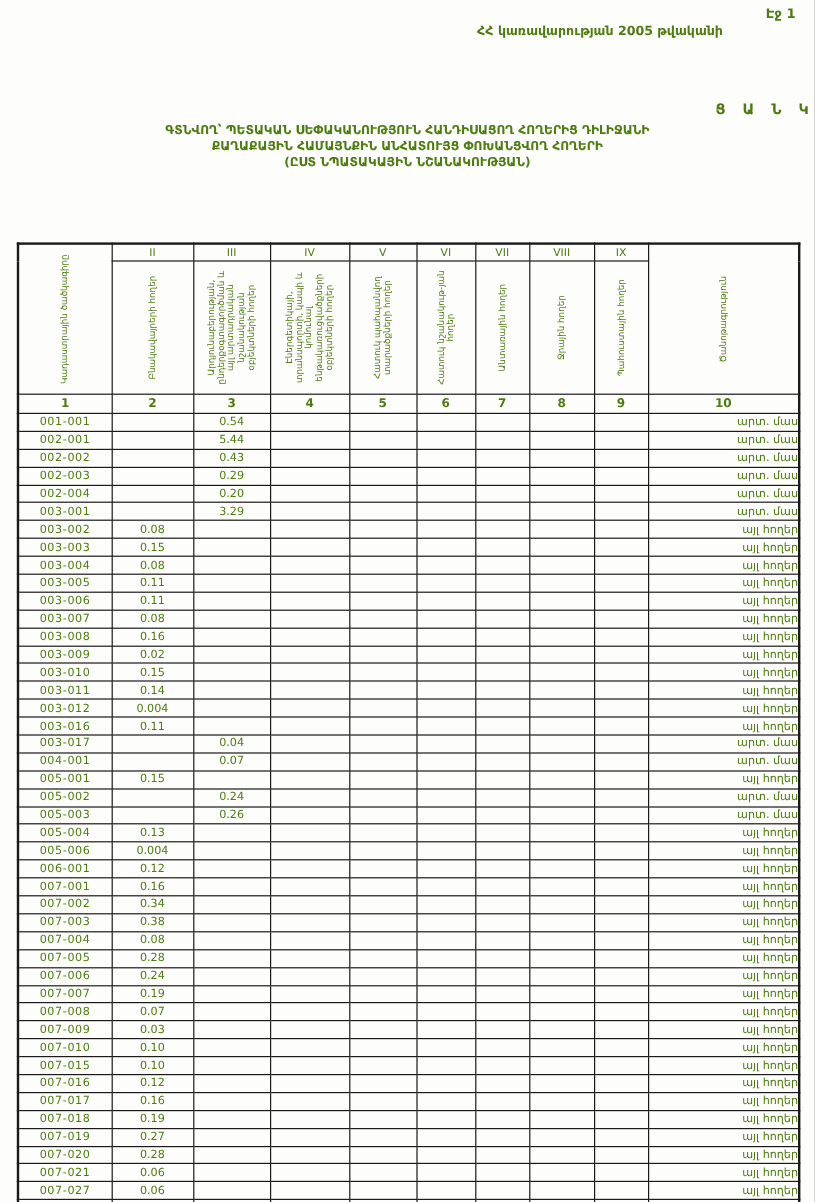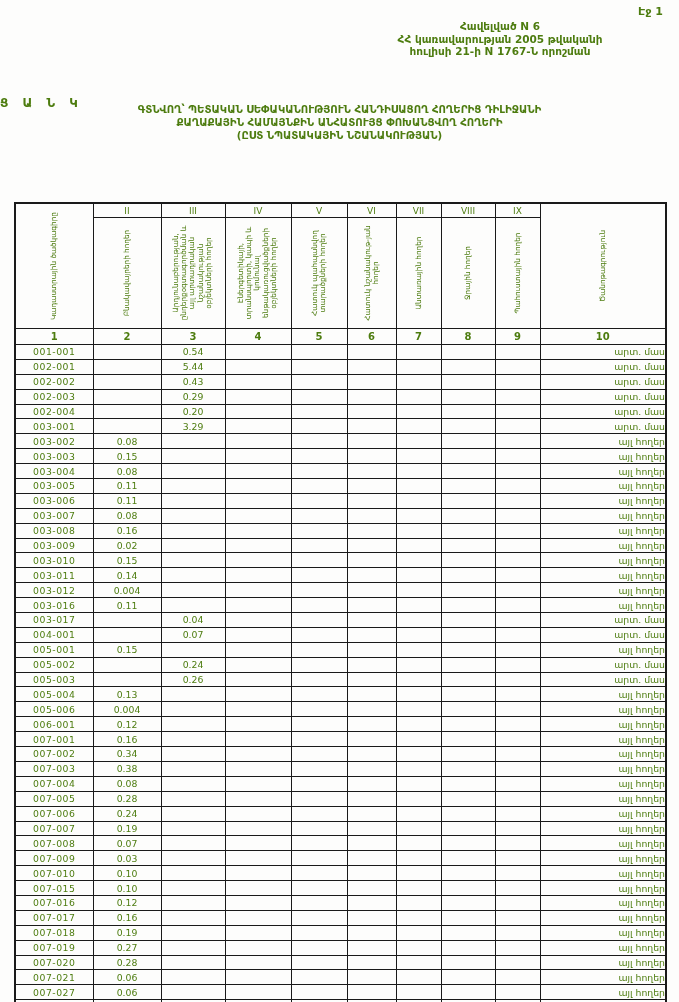--- a/index.html
+++ b/index.html
@@ -14,22 +14,22 @@
   }
   .page-num {
     position:absolute; top:5px; right:16px;
     font-size:11px; font-weight:bold;
   }
   .appendix {
     position:absolute; top:20px; left:340px; width:320px;
     text-align:center; font-size:10.5px; font-weight:bold; line-height:12.5px;
   }
   .doc-title {
-    position:absolute; top:96px; left:0; width:100%;
-    text-align:left; font-size:12px; font-weight:bold; letter-spacing:5px;
+    position:absolute; top:84px; left:0; width:100%;
+    text-align:right; font-size:12px; font-weight:bold; letter-spacing:5px;
   }
   .doc-subtitle {
     position:absolute; top:104px; left:10px; width:659px;
     text-align:center; font-size:10.2px; font-weight:bold; line-height:12.8px;
   }
   table.main {
     position:absolute; top:182px; left:14px;
     width:651px;
     border-collapse:collapse;
     table-layout:fixed;
@@ -59,23 +59,21 @@
   td.c-note { text-align:right; padding-left:5px; font-size:9.5px; }
 </style>
 </head>
 <body>
 
 <div class="page">
 
   <div class="page-num">Էջ 1</div>
 
   <div class="appendix">
-    <div>Հավելված N 6</div>
     <div>ՀՀ կառավարության 2005 թվականի</div>
-    <div>հուլիսի 21-ի N 1767-Ն որոշման</div>
   </div>
 
   <div class="doc-title">Ց Ա Ն Կ</div>
 
   <div class="doc-subtitle">
     <div>ԳՏՆՎՈՂ՝ ՊԵՏԱԿԱՆ ՍԵՓԱԿԱՆՈՒԹՅՈՒՆ ՀԱՆԴԻՍԱՑՈՂ ՀՈՂԵՐԻՑ ԴԻԼԻՋԱՆԻ</div>
     <div>ՔԱՂԱՔԱՅԻՆ ՀԱՄԱՅՆՔԻՆ ԱՆՀԱՏՈՒՅՑ ՓՈԽԱՆՑՎՈՂ ՀՈՂԵՐԻ</div>
     <div>(ԸՍՏ ՆՊԱՏԱԿԱՅԻՆ ՆՇԱՆԱԿՈՒԹՅԱՆ)</div>
   </div>
 

